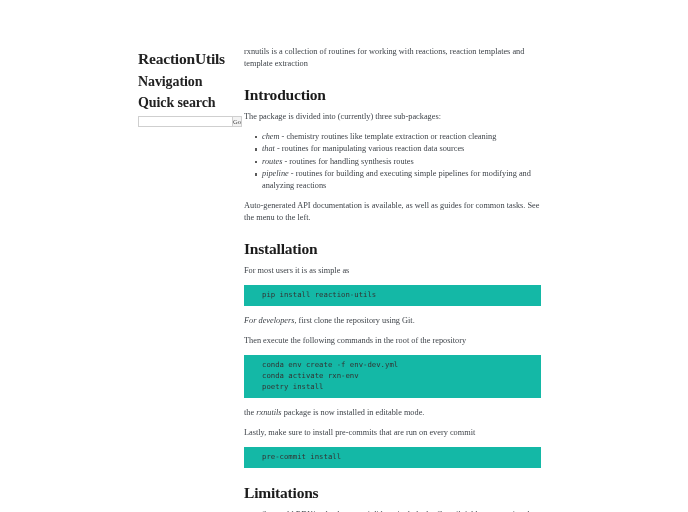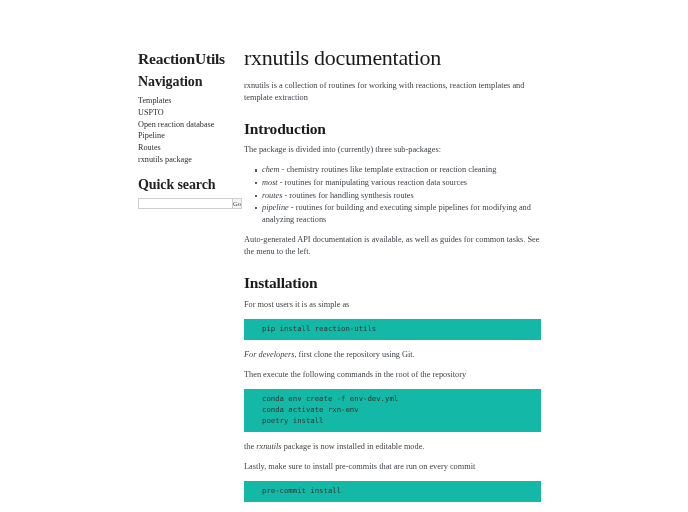--- a/index.html
+++ b/index.html
@@ -179,66 +179,45 @@
 
 <div class="page">
 
   <div class="sidebar">
 
     <div class="brand">ReactionUtils</div>
 
 
     <div class="side-heading">Navigation</div>
 
-    <ul class="nav-list">
-      <li>
-        <a href="#">Templates</a>
-      </li>
-      <li>
-        <a href="#">USPTO</a>
-      </li>
-      <li>
-        <a href="#">Open reaction database</a>
-      </li>
-      <li>
-        <a href="#">Pipeline</a>
-      </li>
-      <li>
-        <a href="#">Routes</a>
-      </li>
-      <li>
-        <a href="#">rxnutils package</a>
-      </li>
-    </ul>
 
     <div class="side-heading">Quick search</div>
 
     <div class="search-form">
       <input class="search-input" type="text" placeholder="" style="">
       <button class="search-go">Go</button>
     </div>
 
   </div>
 
   <div class="content">
 
-    <h1 class="doc-title">rxnutils documentation</h1>
 
     <p class="body-text">rxnutils is a collection of routines for working with reactions, reaction templates and template extraction</p>
 
     <h2 class="section-title">Introduction</h2>
 
     <p class="body-text">The package is divided into (currently) three sub-packages:</p>
 
     <ul class="bullets">
       <li>
         <em>chem</em><span> - chemistry routines like template extraction or reaction cleaning</span>
       </li>
       <li>
-        <em>most</em><span> - routines for manipulating various reaction data sources</span>
+        <em>that</em><span> - routines for manipulating various reaction data sources</span>
       </li>
       <li>
         <em>routes</em><span> - routines for handling synthesis routes</span>
       </li>
       <li>
         <em>pipeline</em><span> - routines for building and executing simple pipelines for modifying and analyzing reactions</span>
       </li>
     </ul>
 
     <p class="body-text">Auto-generated API documentation is available, as well as guides for common tasks. See the menu to the left.</p>
@@ -256,20 +235,21 @@
     <div class="code-block">conda env create -f env-dev.yml
 conda activate rxn-env
 poetry install</div>
 
     <p class="body-text"><span>the </span><em>rxnutils</em><span> package is now installed in editable mode.</span></p>
 
     <p class="body-text">Lastly, make sure to install pre-commits that are run on every commit</p>
 
     <div class="code-block">pre-commit install</div>
 
+    <h2 class="section-title">Limitations</h2>
 
     <ul class="bullets">
       <li>
         <span>Some old RDKit wheels on pypi did not include the </span><em>Contrib</em><span> folder, preventing the usage of the </span>
       </li>
 
     </ul>
 
   </div>
 

